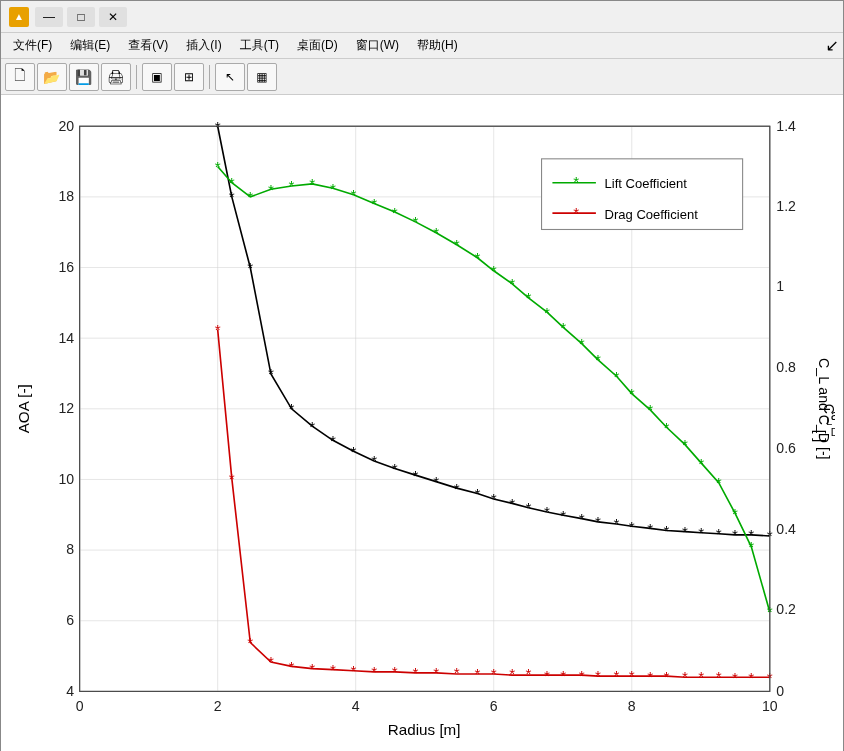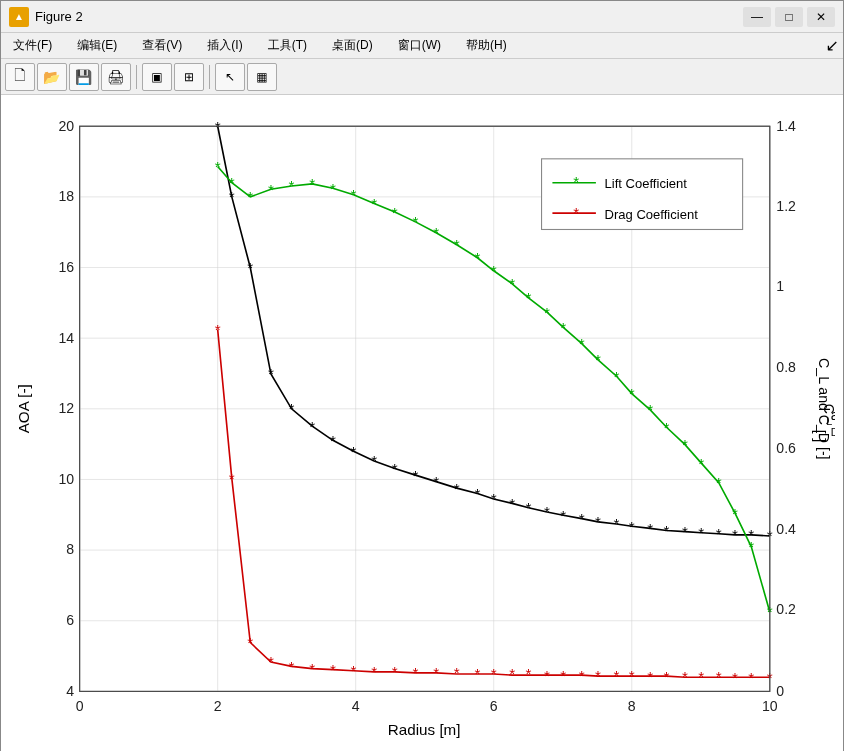--- a/index.html
+++ b/index.html
@@ -63,21 +63,21 @@
       border-radius: 2px;
     }
     .menu-bar {
       background: #f0f0f0;
       height: 26px;
       display: flex;
       align-items: center;
       padding: 0 4px;
       border-bottom: 1px solid #ccc;
       flex-shrink: 0;
-      gap: 9px;
+      gap: 2px;
     }
     .menu-item {
       padding: 2px 8px;
       cursor: pointer;
       font-size: 12px;
       border-radius: 2px;
     }
     .toolbar {
       background: #f0f0f0;
       height: 36px;
@@ -126,21 +126,20 @@
   </style>
 </head>
 <body>
 
 <div class="window">
 
   <div class="title-bar">
     <div class="title-bar-icon">
       <span>▲</span>
     </div>
-    <span class="title-bar-title">Figure 2</span>
     <div class="title-bar-controls">
       <button class="title-btn">—</button>
       <button class="title-btn">□</button>
       <button class="title-btn close">✕</button>
     </div>
   </div>
 
   <div class="menu-bar">
     <span class="menu-item">文件(F)</span>
     <span class="menu-item">编辑(E)</span>

